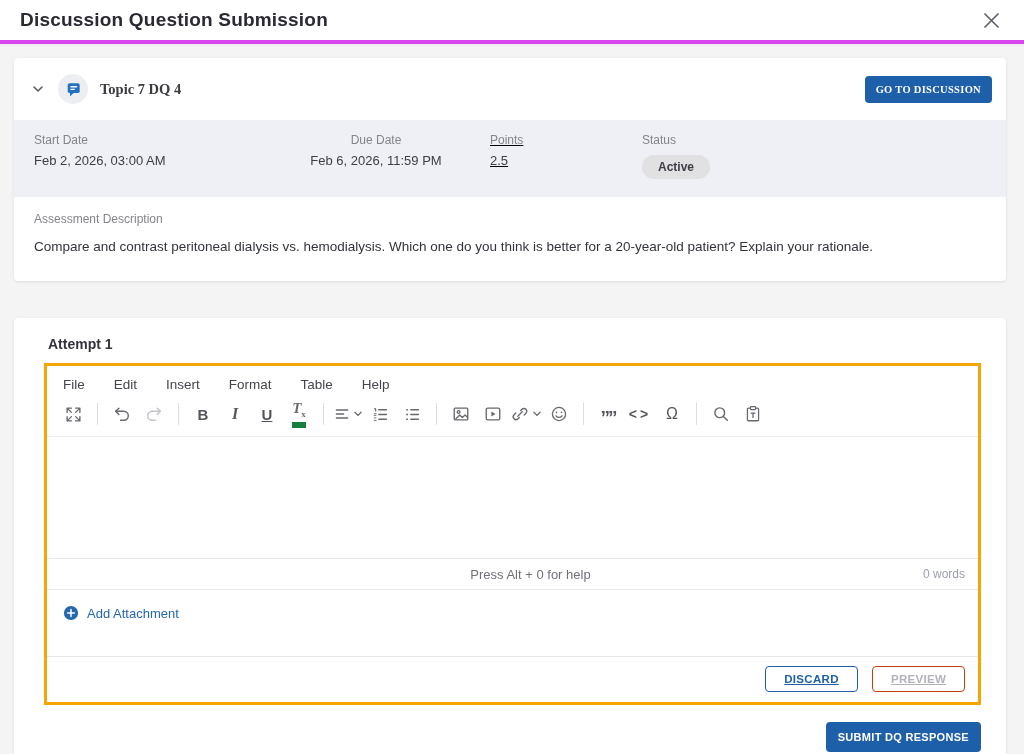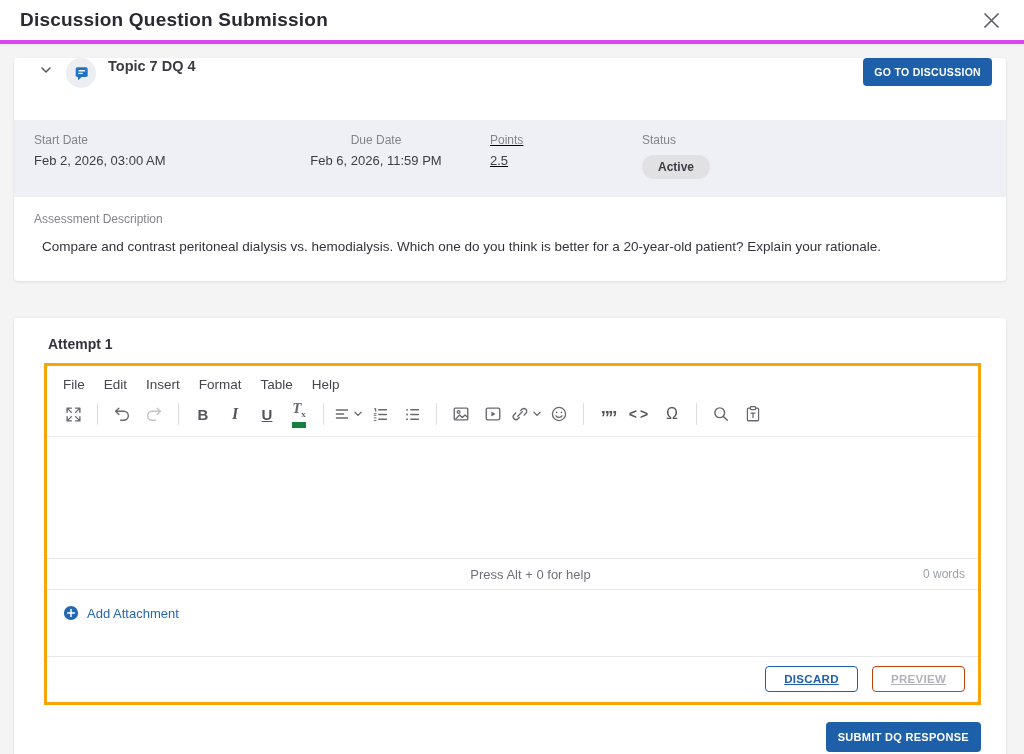--- a/index.html
+++ b/index.html
@@ -13,21 +13,21 @@
   .modal-title { font-size:19px; font-weight:700; color:#2b2a33; letter-spacing:.2px; }
   .close-btn { width:26px; height:26px; display:flex; align-items:center; justify-content:center;
     cursor:pointer; color:#5e5e66; }
 
   
   .content { padding:14px 18px 0 14px; }
   .card { background:#fff; border-radius:4px; box-shadow:0 1px 3px rgba(0,0,0,.10); }
   .card-topic { margin-bottom:37px; }
 
   
-  .topic-row { display:flex; align-items:flex-start; height:62px; padding:0 14px 0 20px; }
+  .topic-row { display:flex; align-items:center; height:62px; padding:0 14px 0 12px;font-family:Liberation Serif, serif; }
   .chev-btn { width:24px; height:24px; display:flex; align-items:center; justify-content:center;
     color:#5a5a62; cursor:pointer; }
   .topic-avatar { width:30px; height:30px; border-radius:50%; background:#eceef1;
     display:flex; align-items:center; justify-content:center; margin:0 12px 0 8px; }
   .topic-name { font-size:14.5px; font-weight:700; color:#3a3a42; flex:1; }
   .btn-primary { background:#1e5fa9; color:#fff; border:none; border-radius:4px;
     font-family:inherit; font-weight:700; cursor:pointer; }
   .goto-btn { font-size:10.5px; padding:8px 11px; letter-spacing:.3px; }
 
   
@@ -35,29 +35,29 @@
   .info-col { display:flex; flex-direction:column; }
   .info-col.c1 { width:228px; } .info-col.c2 { width:228px;align-items:center; } .info-col.c3 { width:152px;text-decoration:underline; }
   .info-label { font-size:12px; color:#84848d; margin-bottom:6px; }
   .info-value { font-size:13px; color:#3d3d45; }
   .status-badge { background:#e1e1e4; border-radius:12px; padding:5px 16px;
     font-size:12px; font-weight:700; color:#3d3d45; width:max-content; margin-top:2px; }
 
   
   .desc-block { padding:15px 20px 27px 20px; }
   .desc-label { font-size:12px; color:#84848d; margin-bottom:13px; }
-  .desc-text { font-size:13.5px; color:#33333b;margin-left:8px; }
+  .desc-text { font-size:13.5px; color:#33333b; }
 
   
   .card-attempt { padding:16px 25px 14px 30px; }
   .attempt-label { font-size:14px; font-weight:700; color:#33333b; margin:2px 0 11px 4px; }
 
   .editor-frame { border:3px solid #f7a506; background:#fff; }
 
-  .mce-menubar { display:flex; gap:19px; padding:11px 16px 3px 16px; }
+  .mce-menubar { display:flex; gap:29px; padding:11px 16px 3px 16px; }
   .mce-menu-item { font-size:13.5px; color:#45454d; cursor:pointer; }
 
   .mce-toolbar { display:flex; align-items:center; padding:6px 8px 9px 10px;
     border-bottom:1px solid #ececef; }
   .tb-btn { min-width:28px; height:26px; display:flex; align-items:center; justify-content:center;
     color:#68686f; cursor:pointer; margin:0 2px; font-size:15px; }
   .tb-btn.disabled { color:#c3c3c9; }
   .tb-sep { width:1px; height:22px; background:#dcdce1; margin:0 8px; }
   .tb-letter { font-size:15px; font-weight:700; color:#55555d; }
   .tb-italic { font-family:"Liberation Serif", serif; font-style:italic; font-weight:600; font-size:16px; }

